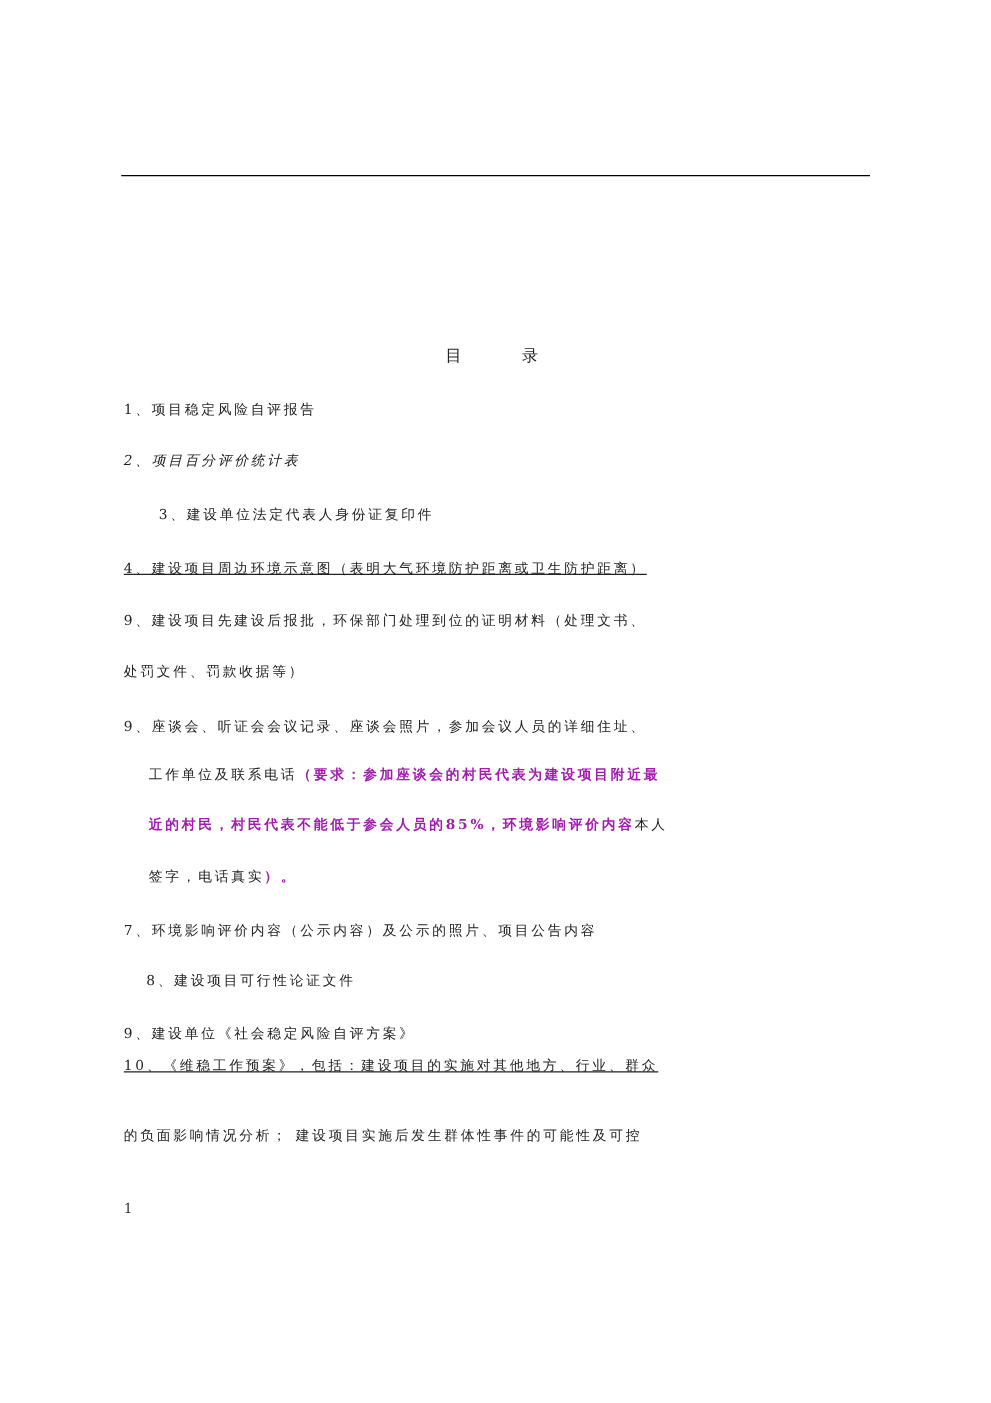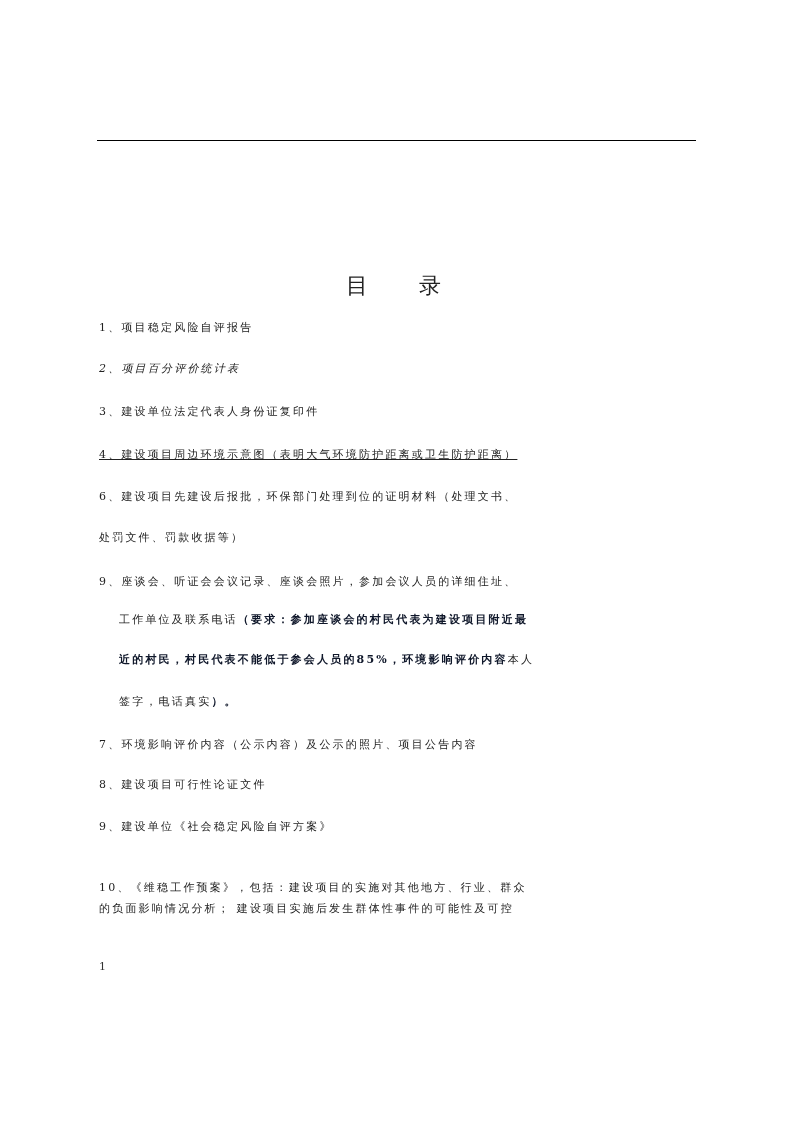--- a/index.html
+++ b/index.html
@@ -22,40 +22,40 @@
       width: 599px;
       height: 0;
       border-top: 1.5px solid #000000;
     }
     .toc-title {
       position: absolute;
       left: 0;
       width: 793px;
       top: 274px;
       text-align: center;
-      font-size: 22px;
+      font-size: 13px;
       letter-spacing: 22px;
       padding-left: 16px;
       box-sizing: border-box;
       line-height: 24px;
     }
     .line {
       position: absolute;
       left: 99px;
       font-size: 11px;
       line-height: 24px;
       white-space: nowrap;
       letter-spacing: 2.2px;
     }
     .indent {
       left: 119px;
     }
     .bold {
       font-weight: bold;
-      color: #0f172a;
+      color: #a21caf;
     }
     .page-number {
       position: absolute;
       left: 99px;
       top: 960px;
       font-size: 11px;
       line-height: 14px;
       color: #333333;
     }
   </style>
@@ -65,42 +65,42 @@
 <div>
 
   <div class="header-rule"></div>
 
   <div class="toc-title">目 录</div>
 
   <div class="line" style="top:316px;">1、项目稳定风险自评报告</div>
 
   <div class="line" style="top:357px;font-style:italic;">2、项目百分评价统计表</div>
 
-  <div class="line" style="top:400px;">3、建设单位法定代表人身份证复印件</div>
+  <div class="line" style="top:400px;margin-left:28px;">3、建设单位法定代表人身份证复印件</div>
 
   <div class="line" style="top:443px;text-decoration:underline;">4、建设项目周边环境示意图（表明大气环境防护距离或卫生防护距离）</div>
 
-  <div class="line" style="top:485px;">6、建设项目先建设后报批，环保部门处理到位的证明材料（处理文书、</div>
+  <div class="line" style="top:485px;">9、建设项目先建设后报批，环保部门处理到位的证明材料（处理文书、</div>
   <div class="line" style="top:526px;">处罚文件、罚款收据等）</div>
 
   <div class="line" style="top:570px;">9、座谈会、听证会会议记录、座谈会照片，参加会议人员的详细住址、</div>
   <div class="line indent" style="top:608px;">
     <span>工作单位及联系电话</span><span class="bold">（要求：参加座谈会的村民代表为建设项目附近最</span>
   </div>
   <div class="line indent" style="top:648px;">
     <span class="bold">近的村民，村民代表不能低于参会人员的85%，环境影响评价内容</span><span>本人</span>
   </div>
   <div class="line indent" style="top:690px;">
     <span>签字，电话真实</span><span class="bold">）。</span>
   </div>
 
   <div class="line" style="top:733px;">7、环境影响评价内容（公示内容）及公示的照片、项目公告内容</div>
 
-  <div class="line" style="top:773px;">8、建设项目可行性论证文件</div>
+  <div class="line" style="top:773px;margin-left:18px;">8、建设项目可行性论证文件</div>
 
   <div class="line" style="top:815px;">9、建设单位《社会稳定风险自评方案》</div>
 
-  <div class="line" style="top:876px;">10、《维稳工作预案》，包括：建设项目的实施对其他地方、行业、群众</div>
+  <div class="line" style="top:841px;text-decoration:underline;">10、《维稳工作预案》，包括：建设项目的实施对其他地方、行业、群众</div>
   <div class="line" style="top:897px;text-align:center;">的负面影响情况分析； 建设项目实施后发生群体性事件的可能性及可控</div>
 
   <div class="page-number">1</div>
 
 </div>
 
 </body></html>

